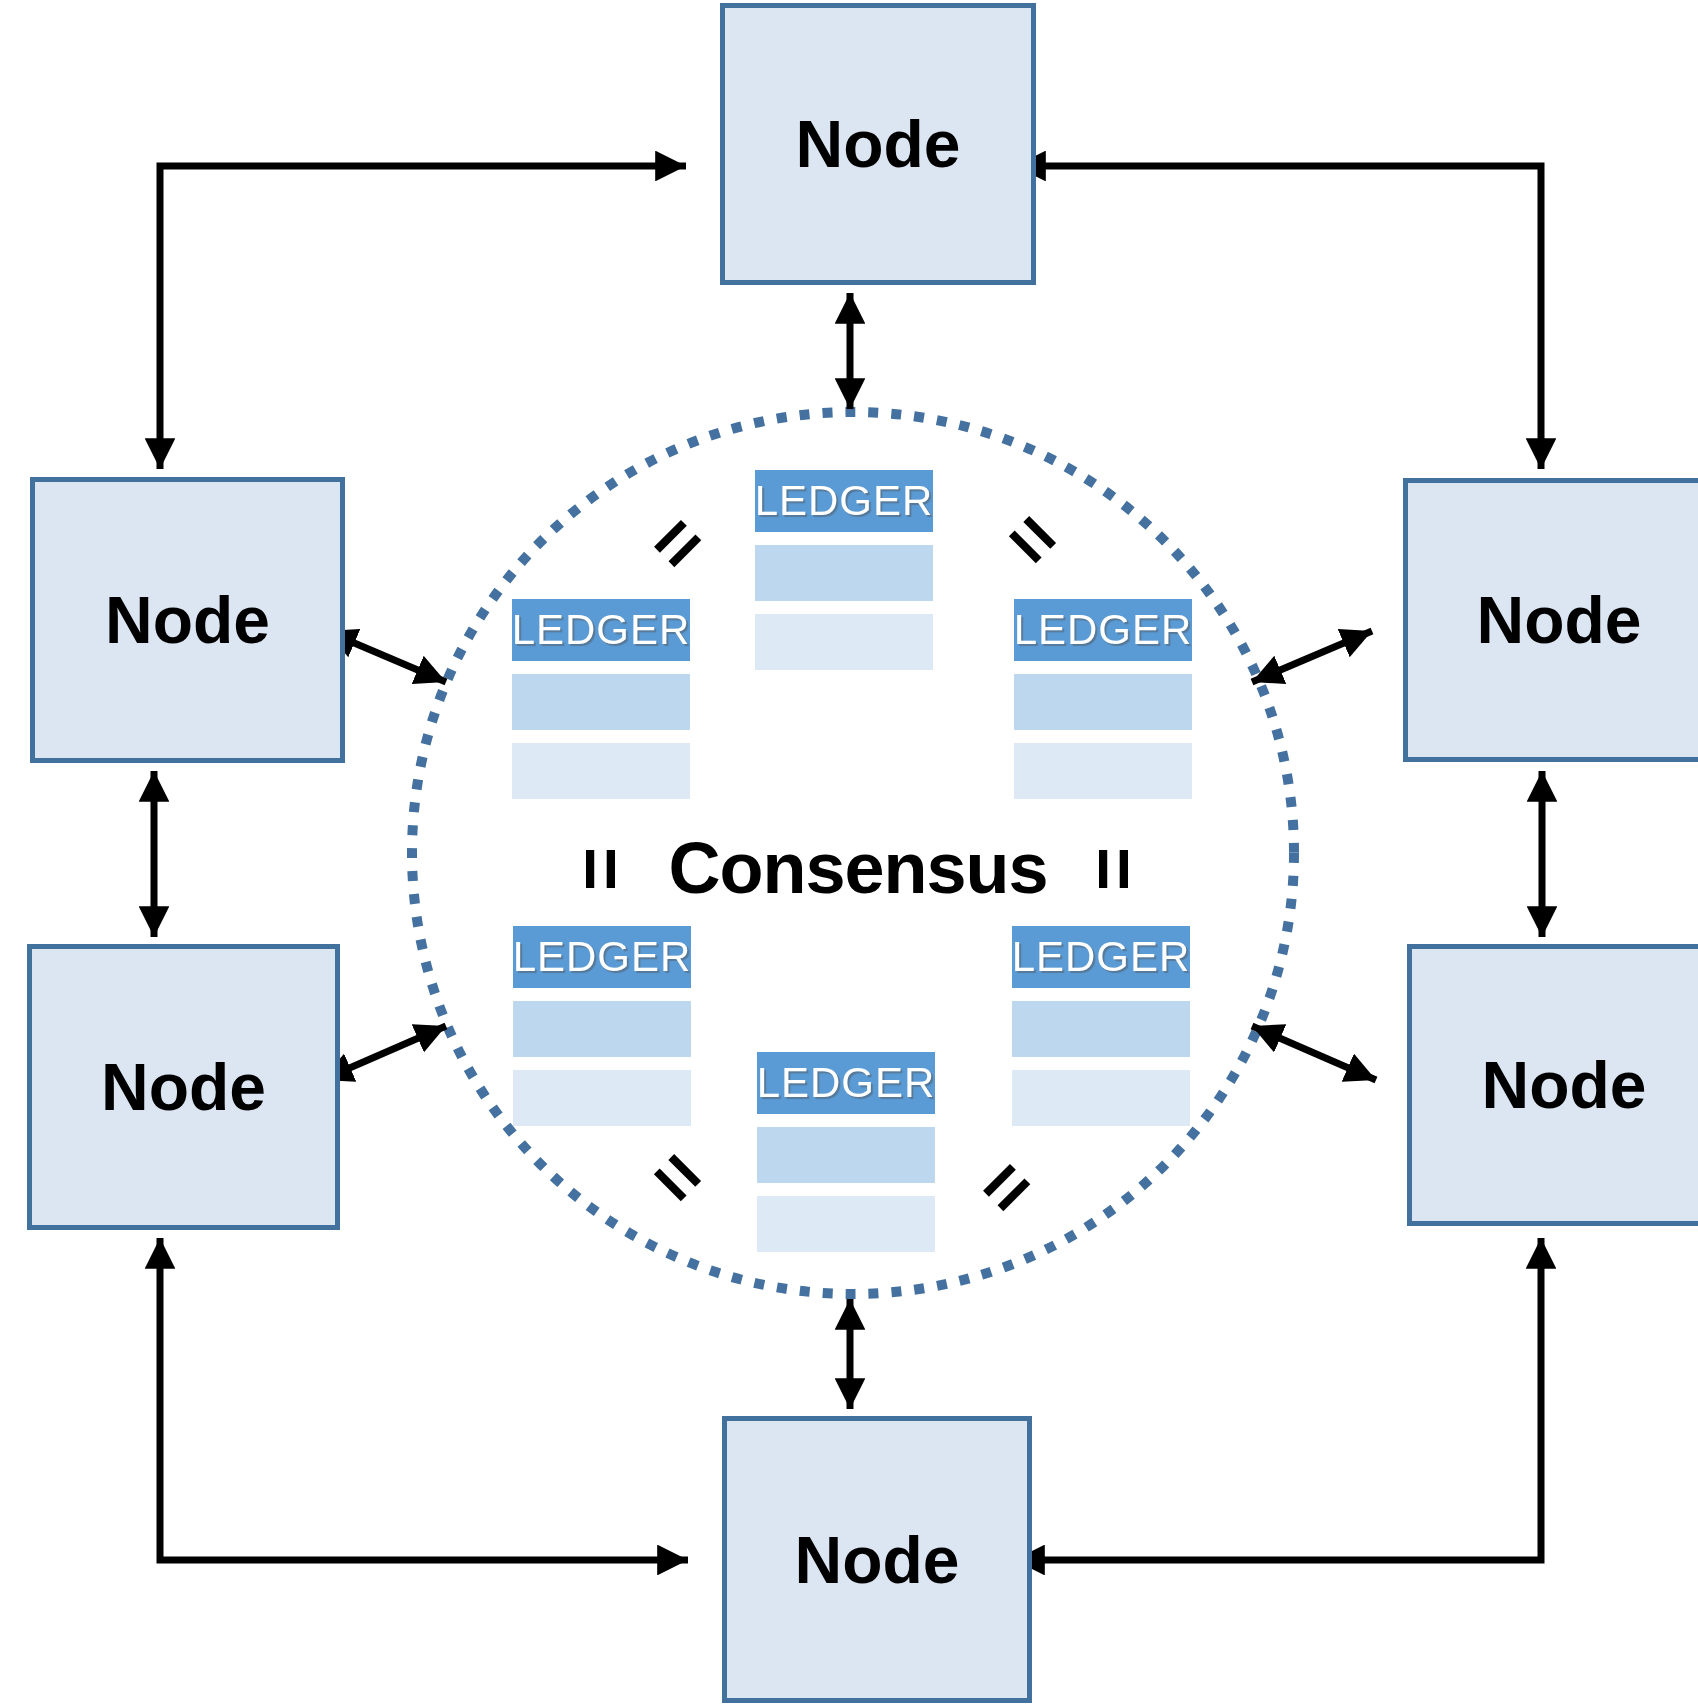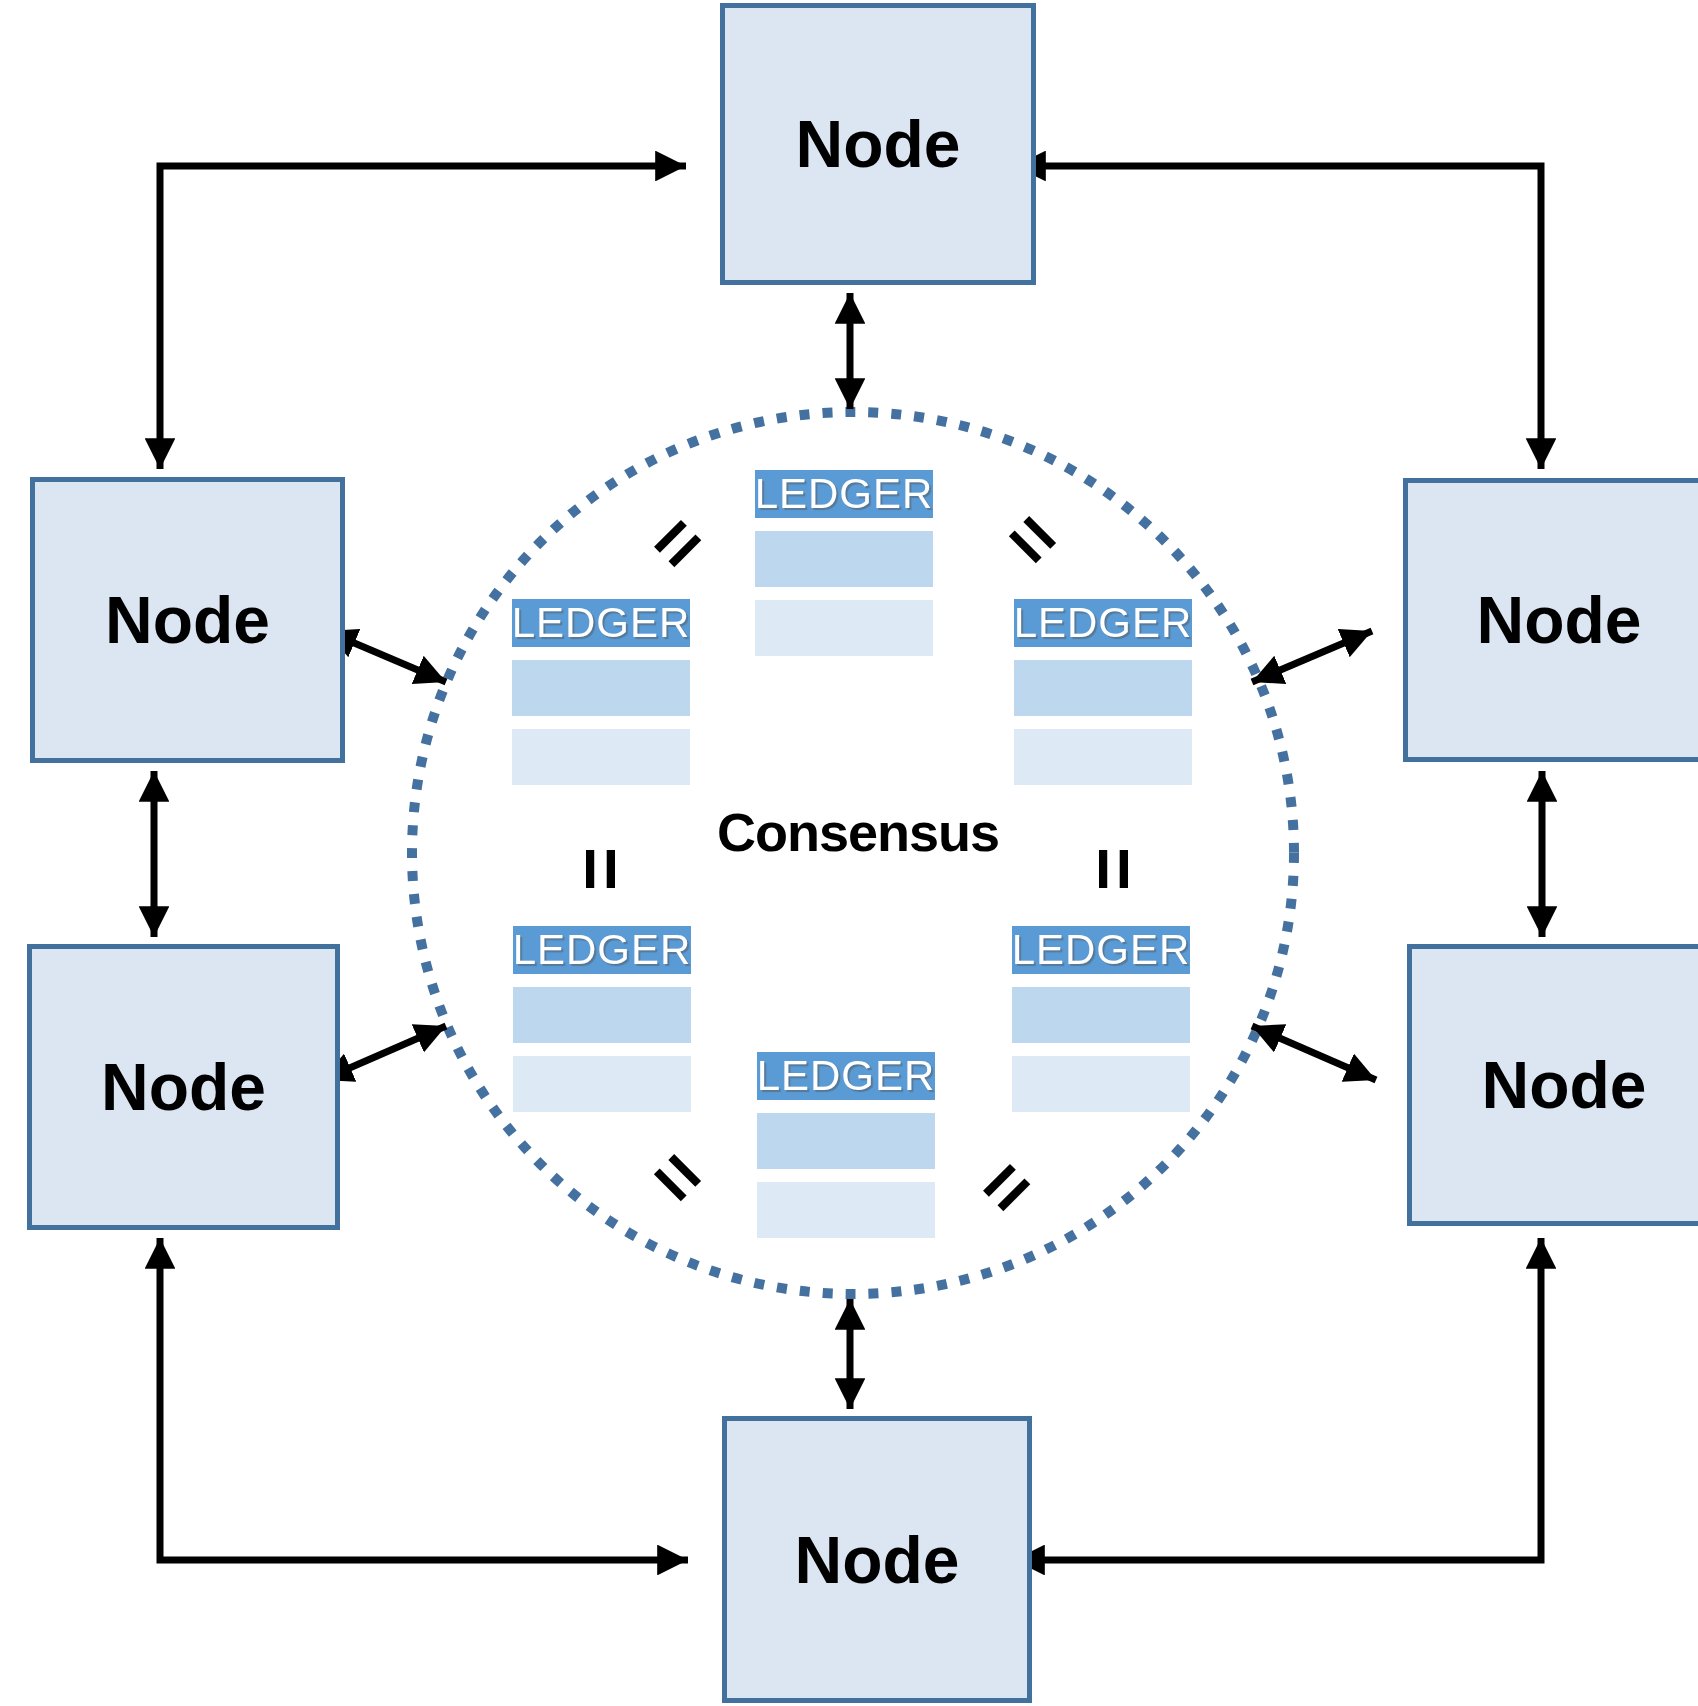--- a/index.html
+++ b/index.html
@@ -31,43 +31,43 @@
     border:5px solid var(--node-border);
     display:flex;align-items:center;justify-content:center;
     box-sizing:border-box;
     margin-left:25px;
   }
   .node-label{
     font-size:66px;font-weight:bold;color:var(--text);line-height:1;
   }
   .ledger{position:absolute;width:178px;}
   .ledger-header{
-    height:48px;background:var(--ledger-header-fill);
+    height:62px;background:var(--ledger-header-fill);
     display:flex;align-items:center;justify-content:center;
   }
   .ledger-header span{
     color:var(--ledger-header-text);
     font-size:42px;letter-spacing:1px;line-height:1;
     text-shadow:2px 2px 1px rgba(80,80,80,0.45);
   }
   .ledger-row{height:56px;margin-top:13px;}
   .ledger-row.r1{background:var(--ledger-row1-fill);}
   .ledger-row.r2{background:var(--ledger-row2-fill);}
   .equals-mark{
     position:absolute;width:60px;height:60px;
     display:flex;align-items:center;justify-content:center;
     font-size:76px;font-weight:bold;color:var(--text);line-height:1;
   }
   .rot-m45{transform:rotate(-45deg);}
   .rot-45{transform:rotate(45deg);}
   .rot-90{transform:rotate(90deg);}
   .consensus-title{
-    position:absolute;left:658px;top:788px;width:400px;height:88px;
+    position:absolute;left:658px;top:824px;width:400px;height:88px;
     display:flex;align-items:center;justify-content:center;
-    font-size:54px;font-weight:bold;color:var(--text);letter-spacing:-1px;
+    font-size:72px;font-weight:bold;color:var(--text);letter-spacing:-1px;
     white-space:nowrap;
   }
 </style>
 </head>
 <body>
 
 <div id="canvas">
 
   <svg id="wires" viewBox="0 0 1698 1706" xmlns="http://www.w3.org/2000/svg">
     <defs>

